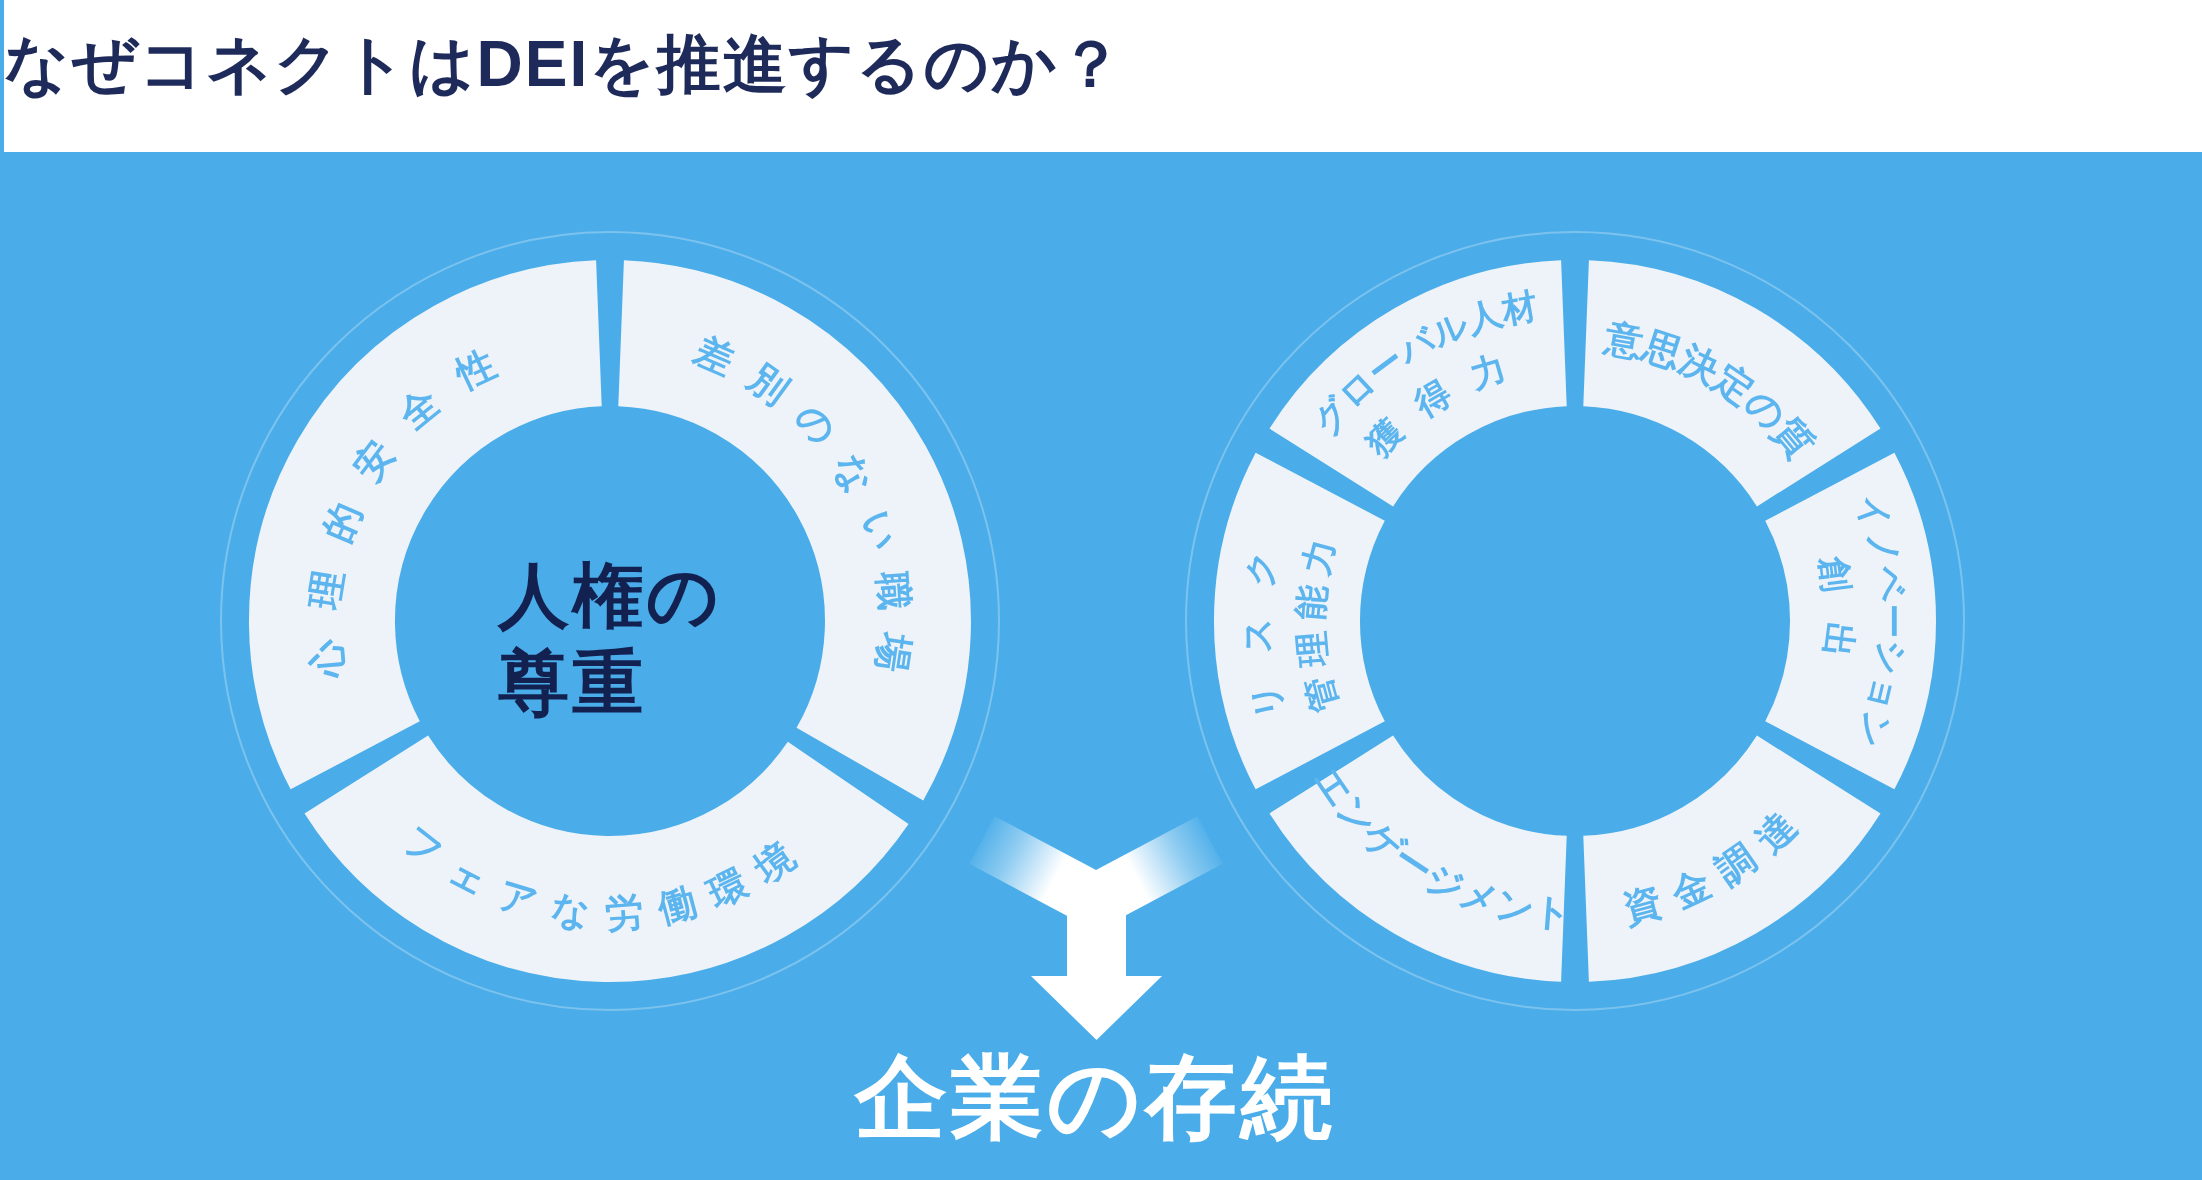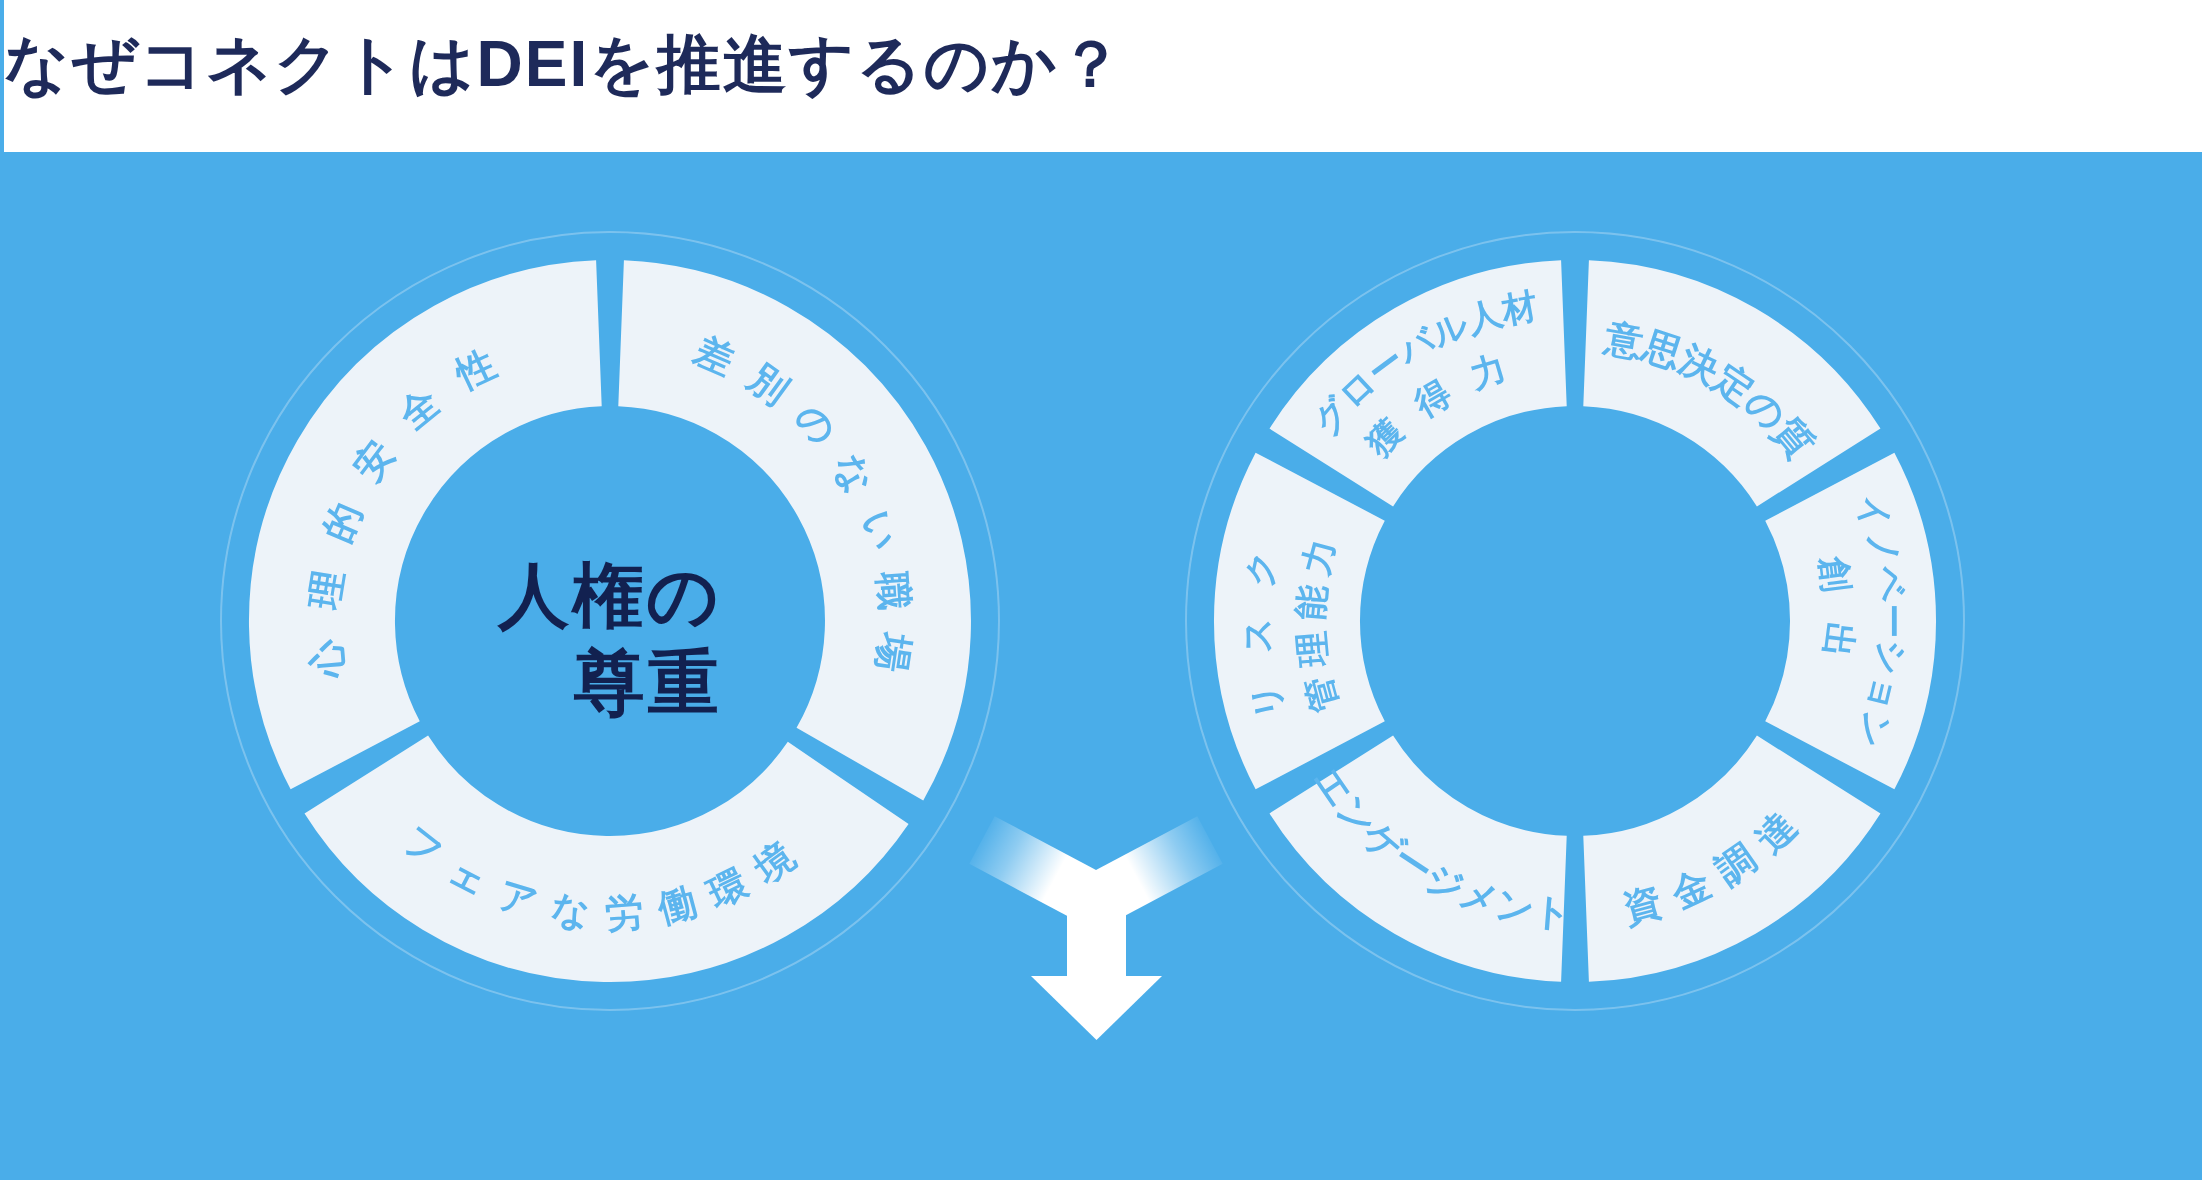--- a/index.html
+++ b/index.html
@@ -26,21 +26,21 @@
     display:flex;align-items:center;
   }
   .title-text{
     font-size:64px;font-weight:bold;color:var(--navy);
     letter-spacing:2px;transform:translateY(-12px);
     white-space:nowrap;
   }
   .diagram-svg{position:absolute;left:0;top:0;width:2202px;height:1180px;}
   .donut-center{
     position:absolute;transform:translate(-50%,-50%);
-    text-align:right;font-weight:bold;color:var(--navy-center);
+    text-align:left;font-weight:bold;color:var(--navy-center);
     font-size:71px;line-height:1.22;letter-spacing:3px;white-space:pre-line;
   }
   .outcome-label{
     position:absolute;transform:translate(-50%,-50%);
     font-size:92px;font-weight:bold;color:var(--white);
     letter-spacing:4px;white-space:nowrap;
   }
 </style>
 </head>
 <body>
@@ -104,14 +104,15 @@
     </svg>
 
   <div class="title-band">
     <div class="title-text">なぜコネクトはDEIを推進するのか？</div>
   </div>
 
   <div class="donut-center" style="left:610px;top:640px;">人権の
 尊重</div>
 
 
+  <div class="outcome-label" style="left:1096px;top:1098px;">企業の存続</div>
 
 </div>
 
 </body></html>

